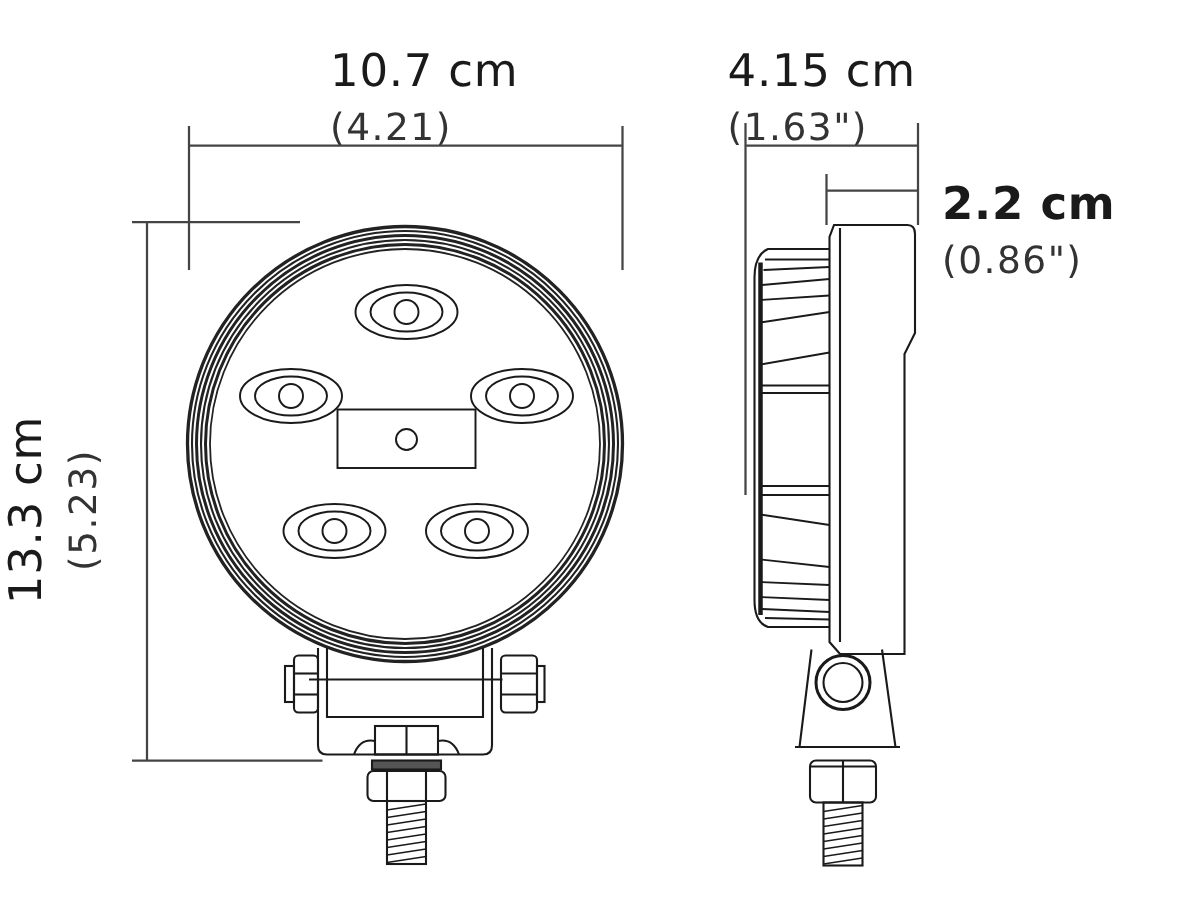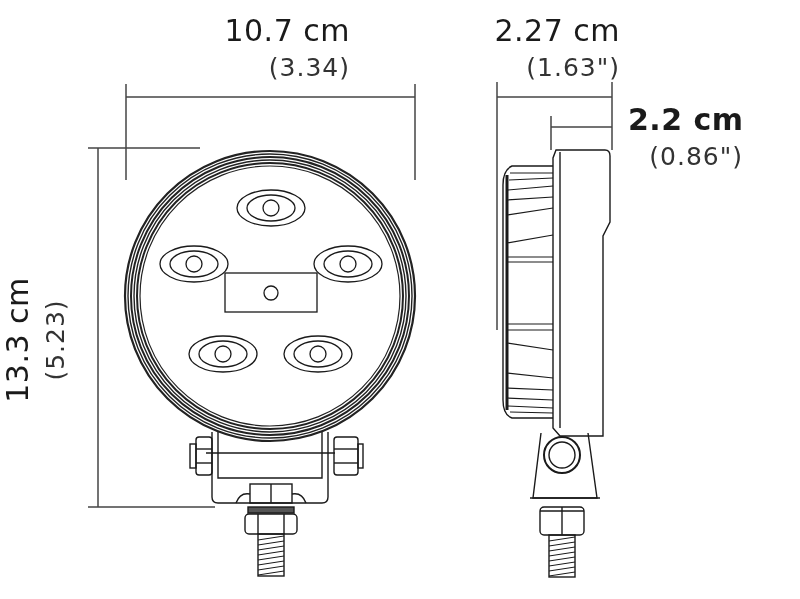--- a/index.html
+++ b/index.html
@@ -1,29 +1,29 @@
 <!DOCTYPE html>
 <html><head>
 <meta charset="utf-8">
 <style>
   html, body { margin: 0; padding: 0; background: #ffffff; }
   body { width: 800px; height: 599px; position: relative; overflow: hidden; font-family: "DejaVu Sans", sans-serif; }
-  .lbl { position: absolute; color: #1a1a1a; white-space: nowrap; text-align: right; line-height: 1; }
+  .lbl { position: absolute; color: #1a1a1a; white-space: nowrap; text-align: left; line-height: 1; margin-top: 17px; }
   .big { font-size: 30px; letter-spacing: 0.5px; }
   .small { font-size: 25px; color: #333; letter-spacing: 1px; }
   svg { position: absolute; left: 0; top: 0; }
   .rot { position: absolute; transform-origin: center center; transform: rotate(-90deg); text-align: center; }
 </style>
 </head>
 <body>
 
 <div class="lbl big" style="left:220px; top:16px; width:130px;">10.7 cm</div>
-<div class="lbl small" style="left:220px; top:55px; width:130px;">(3.34)</div>
+<div class="lbl small" style="left:220px; top:55px; width:130px;">(4.21)</div>
 
-<div class="lbl big" style="left:485px; top:16px; width:135px;">2.27 cm</div>
+<div class="lbl big" style="left:485px; top:16px; width:135px;">4.15 cm</div>
 <div class="lbl small" style="left:485px; top:55px; width:135px;">(1.63")</div>
 
 <div class="lbl big" style="left:628px; top:105px; width:115px;font-weight:bold;">2.2 cm</div>
 <div class="lbl small" style="left:628px; top:144px; width:115px;">(0.86")</div>
 
 <div class="rot" style="left:-55px; top:305px; width:180px; height:70px;">
   <div class="big" style="color:#1a1a1a;">13.3 cm</div>
   <div class="small" style="margin-top:6px;">(5.23)</div>
 </div>
 

